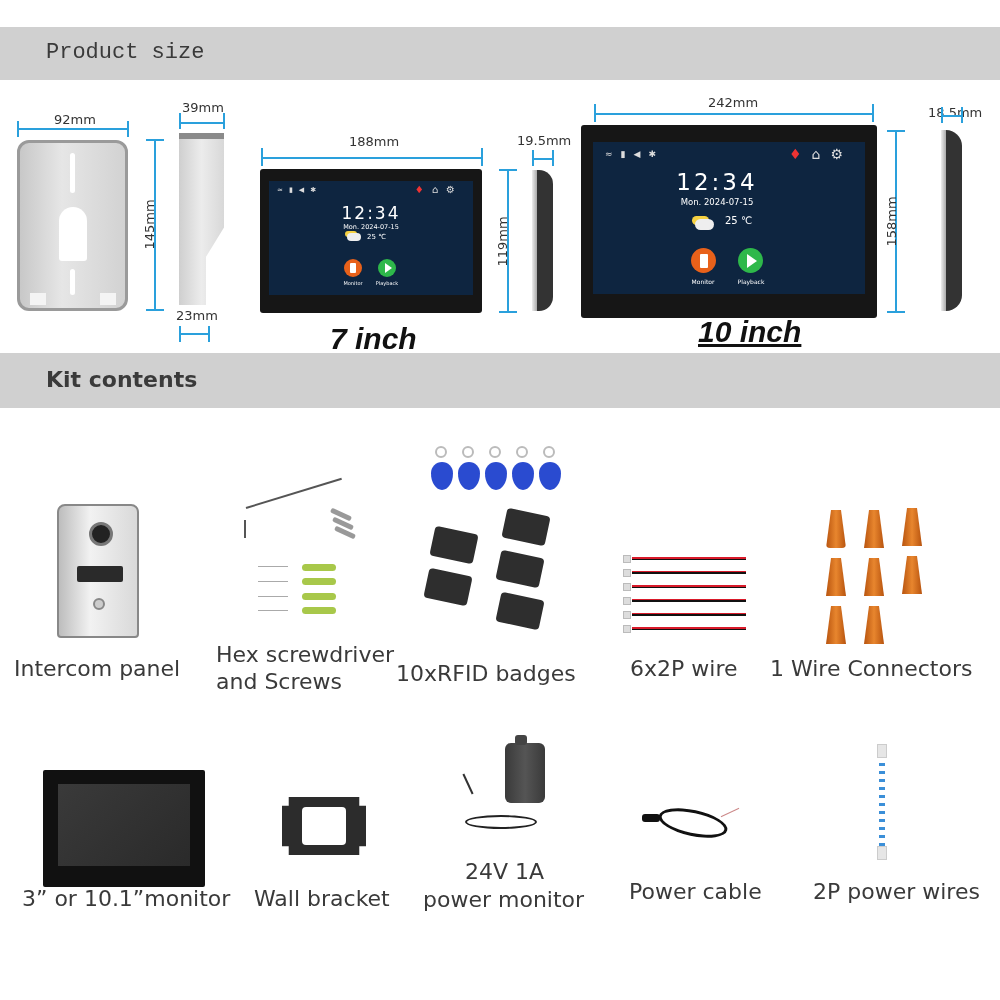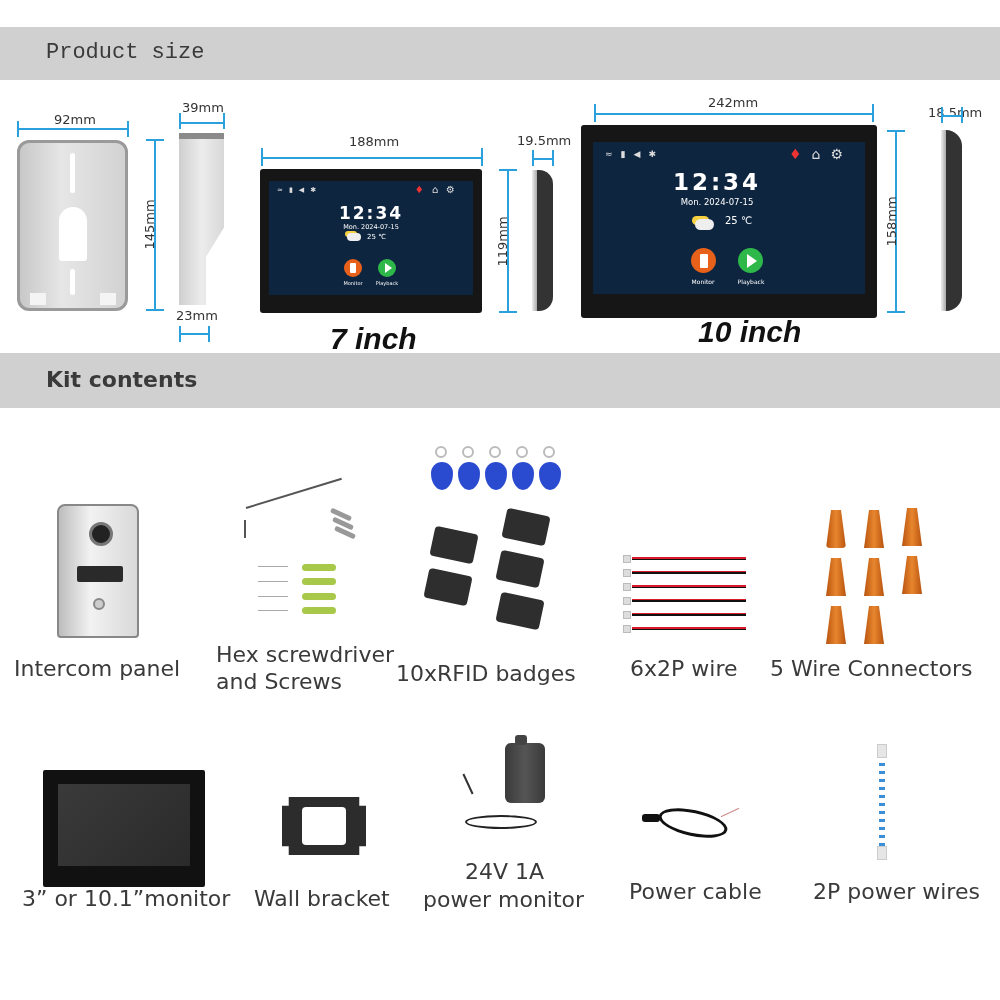--- a/index.html
+++ b/index.html
@@ -7,21 +7,21 @@
   .abs { position: absolute; }
   .section-bar { position: absolute; left: 0; width: 1000px; background: #d0d0d0; }
   .section-bar span { position: absolute; left: 46px; font-size: 22px; color: #3a3a3a; font-family: "DejaVu Sans", sans-serif; }
   .dim { position: absolute; font-size: 13px; color: #333; font-family: "DejaVu Sans", sans-serif; white-space: nowrap; }
   .hline { position: absolute; height: 2px; background: #2aa0dc; }
   .vline { position: absolute; width: 2px; background: #2aa0dc; }
   .tick-v { position: absolute; width: 2px; background: #2aa0dc; }
   .tick-h { position: absolute; height: 2px; background: #2aa0dc; }
   .monitor { position: absolute; background: #161616; border-radius: 3px; }
   .screen { position: absolute; background: #0e2540; color: #fff; font-family: "DejaVu Sans", sans-serif; }
-  .time { position: absolute; width: 100%; text-align: center; font-weight: bold; }
+  .time { position: absolute; width: 100%; text-align: center; font-weight: normal; }
   .date { position: absolute; width: 100%; text-align: center; }
   .inch { position: absolute; font-weight: bold; font-style: italic; font-size: 30px; color: #111; font-family: "Liberation Sans", sans-serif; }
   .kit-label { position: absolute; font-size: 22px; color: #3a3a3a; text-align: left; font-family: "DejaVu Sans", sans-serif; white-space: nowrap; line-height: 27px; }
 </style>
 </head>
 <body>
 
 <div class="section-bar" style="top:27px;height:53px;">
   <span style="top:13px;font-family:Liberation Mono, monospace;">Product size</span>
 </div>
@@ -130,21 +130,21 @@
   <div class="tick-h" style="left:887px;top:311px;width:18px;"></div>
   <div class="dim" style="left:866px;top:214px;transform:rotate(-90deg);">158mm</div>
   <div class="dim" style="left:928px;top:89px;margin-top:16px;">18.5mm</div>
   <div class="hline" style="left:941px;top:115px;width:22px;"></div>
   <div class="tick-v" style="left:941px;top:107px;height:16px;"></div>
   <div class="tick-v" style="left:961px;top:107px;height:16px;"></div>
   <div class="abs" style="left:941px;top:130px;width:21px;height:181px;">
     <div class="abs" style="left:0;top:0;width:5px;height:181px;background:linear-gradient(90deg,#eee,#aaa);"></div>
     <div class="abs" style="left:5px;top:0;width:16px;height:181px;background:#333;border-radius:0 16px 16px 0;"></div>
   </div>
-  <div class="inch" style="left:698px;top:315px;">10 inch</div>
+  <div class="inch" style="left:698px;top:315px;text-decoration:underline;">10 inch</div>
 </div>
 
 <div class="section-bar" style="top:353px;height:55px;">
   <span style="top:14px;font-weight:bold;">Kit contents</span>
 </div>
 
 <div>
   <div class="abs" style="left:57px;top:504px;width:82px;height:134px;background:linear-gradient(90deg,#bdbdbd,#f2f2f2 40%,#d9d9d9);border:2px solid #888;border-radius:8px 8px 4px 4px;">
     <div class="abs" style="left:30px;top:16px;width:24px;height:24px;border-radius:50%;background:#222;border:3px solid #777;"></div>
     <div class="abs" style="left:18px;top:60px;width:46px;height:16px;background:#2a2a2a;border-radius:2px;"></div>
@@ -220,21 +220,21 @@
   <div class="abs" style="left:826px;top:510px;width:100px;height:135px;">
     <div class="abs" style="left:0;top:0;width:20px;height:38px;background:linear-gradient(90deg,#b8540f,#e8862e,#b8540f);clip-path:polygon(25% 0,75% 0,100% 100%,0 100%);border-radius:4px;"></div>
     <div class="abs" style="left:38px;top:0;width:20px;height:38px;background:linear-gradient(90deg,#b8540f,#e8862e,#b8540f);clip-path:polygon(25% 0,75% 0,100% 100%,0 100%);"></div>
     <div class="abs" style="left:76px;top:-2px;width:20px;height:38px;background:linear-gradient(90deg,#b8540f,#e8862e,#b8540f);clip-path:polygon(25% 0,75% 0,100% 100%,0 100%);"></div>
     <div class="abs" style="left:0;top:48px;width:20px;height:38px;background:linear-gradient(90deg,#b8540f,#e8862e,#b8540f);clip-path:polygon(25% 0,75% 0,100% 100%,0 100%);"></div>
     <div class="abs" style="left:38px;top:48px;width:20px;height:38px;background:linear-gradient(90deg,#b8540f,#e8862e,#b8540f);clip-path:polygon(25% 0,75% 0,100% 100%,0 100%);"></div>
     <div class="abs" style="left:76px;top:46px;width:20px;height:38px;background:linear-gradient(90deg,#b8540f,#e8862e,#b8540f);clip-path:polygon(25% 0,75% 0,100% 100%,0 100%);"></div>
     <div class="abs" style="left:0;top:96px;width:20px;height:38px;background:linear-gradient(90deg,#b8540f,#e8862e,#b8540f);clip-path:polygon(25% 0,75% 0,100% 100%,0 100%);"></div>
     <div class="abs" style="left:38px;top:96px;width:20px;height:38px;background:linear-gradient(90deg,#b8540f,#e8862e,#b8540f);clip-path:polygon(25% 0,75% 0,100% 100%,0 100%);"></div>
   </div>
-  <div class="kit-label" style="left:770px;top:655px;">5 Wire Connectors</div>
+  <div class="kit-label" style="left:770px;top:655px;">1 Wire Connectors</div>
 </div>
 
 <div>
   <div class="abs" style="left:43px;top:770px;width:162px;height:117px;background:#111;border-radius:2px;">
     <div class="abs" style="left:15px;top:14px;width:132px;height:82px;background:linear-gradient(135deg,#3a3a3a,#2a2a2a);"></div>
   </div>
   <div class="kit-label" style="left:22px;top:885px;">3” or 10.1”monitor</div>
 </div>
 
 <div>

